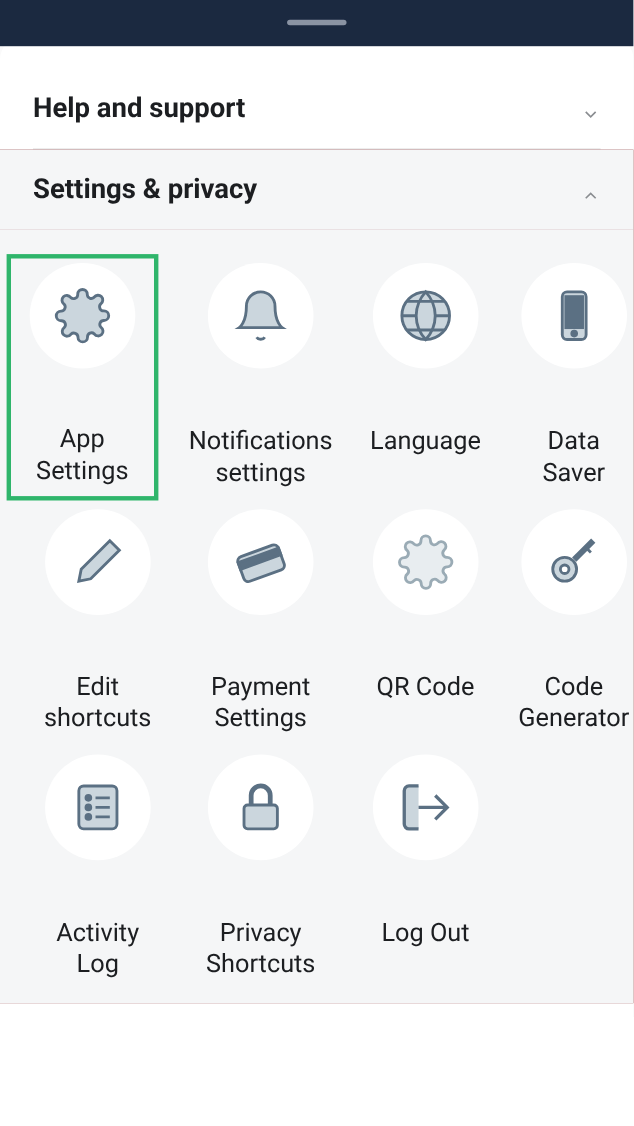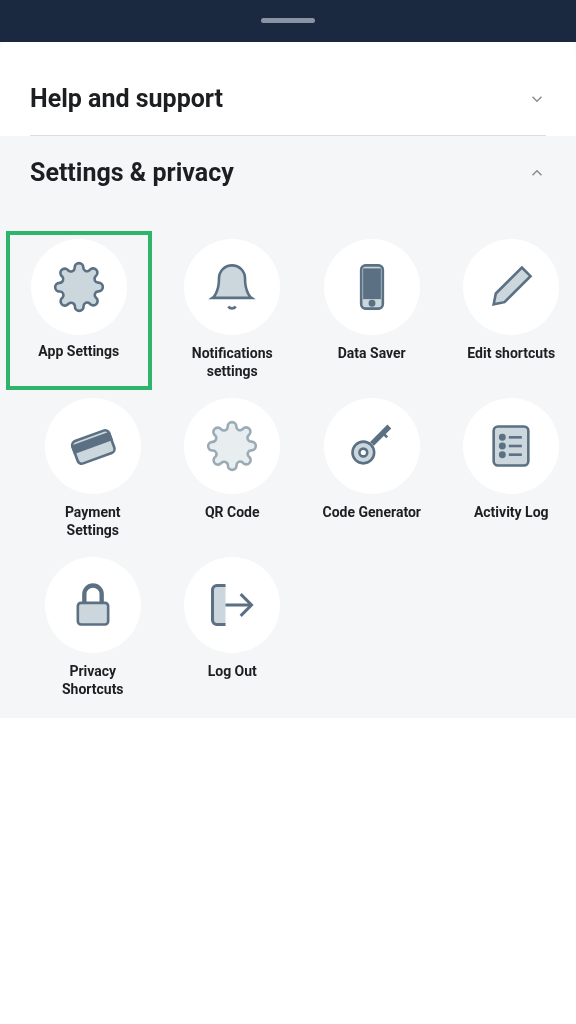--- a/index.html
+++ b/index.html
@@ -33,21 +33,21 @@
     .panel {
       background: #fff;
       border-top-left-radius: 20px;
       border-top-right-radius: 20px;
       margin-top: -8px;
       min-height: 990px;
       padding-top: 28px;
     }
     .section-header {
       display: flex;
-      align-items: center;
+      align-items: flex-end;
       justify-content: space-between;
       padding: 22px 30px 22px 30px;
       background: #fff;
     }
     .section-title {
       font-size: 25px;
       font-weight: 700;
       color: #1c1e21;
     }
     .chevron {
@@ -95,24 +95,25 @@
       display: flex;
       align-items: center;
       justify-content: center;
       margin-bottom: 10px;
     }
     .icon-circle svg {
       width: 52px;
       height: 52px;
     }
     .grid-item .label {
-      font-size: 14px;
+      font-size: 23px;
       color: #1c1e21;
       line-height: 1.25;
-      font-weight: 700;
+      font-weight: 400;
+      margin-top: 42px;
     }
     .highlight {
       border: 4px solid #2fb56b;
       padding: 4px 2px 6px 2px;
       margin: -8px -6px -10px -6px;
     }
     .highlight .icon-circle {
       margin-bottom: 8px;
     }
   </style>
@@ -159,20 +160,32 @@
       <div class="grid-item">
         <div class="icon-circle">
           <svg viewBox="0 0 24 24" fill="#cbd6dd" stroke="#5b7083" stroke-width="1.2">
             <path d="M18 8a6 6 0 0 0-12 0c0 7-3 9-3 9h18s-3-2-3-9"></path>
             <path d="M13.7 21a2 2 0 0 1-3.4 0"></path>
           </svg>
         </div>
         <div class="label">Notifications settings</div>
       </div>
 
+      <div class="grid-item">
+        <div class="icon-circle">
+          <svg viewBox="0 0 24 24" fill="#cbd6dd" stroke="#5b7083" stroke-width="1.2">
+            <circle cx="12" cy="12" r="10"></circle>
+            <line x1="2" y1="12" x2="22" y2="12"></line>
+            <path d="M12 2a15 15 0 0 1 4 10 15 15 0 0 1-4 10 15 15 0 0 1-4-10 15 15 0 0 1 4-10z"></path>
+            <line x1="4" y1="6" x2="20" y2="6"></line>
+            <line x1="4" y1="18" x2="20" y2="18"></line>
+          </svg>
+        </div>
+        <div class="label">Language</div>
+      </div>
 
 
       <div class="grid-item">
         <div class="icon-circle">
           <svg viewBox="0 0 24 24" fill="#cbd6dd" stroke="#5b7083" stroke-width="1.2">
             <rect x="7" y="2" width="10" height="20" rx="2"></rect>
             <rect x="8.5" y="4" width="7" height="13" fill="#5b7083"></rect>
             <circle cx="12" cy="19.5" r="1" fill="#5b7083"></circle>
           </svg>
         </div>

